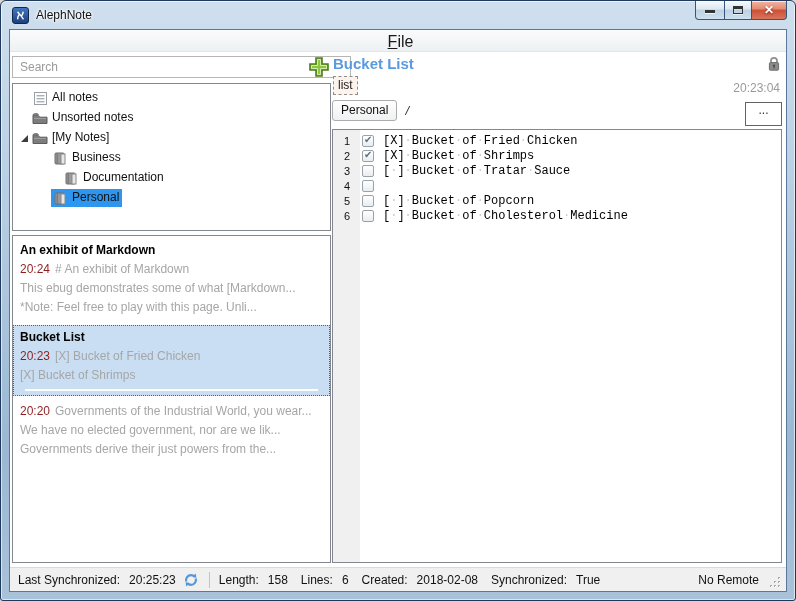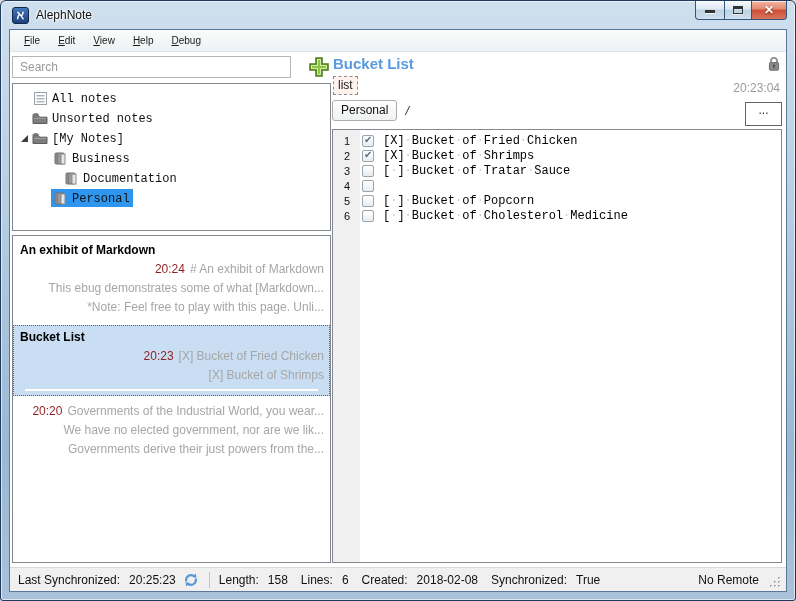--- a/index.html
+++ b/index.html
@@ -29,45 +29,45 @@
     background:linear-gradient(#f2b5a4,#e28a70 45%,#ce5036 50%,#d7765d);}
   .glyph-min{position:absolute;left:50%;top:9px;transform:translateX(-50%);width:10px;height:3px;
     background:#333;box-shadow:0 1px 0 rgba(255,255,255,.8);}
   .glyph-max{position:absolute;left:50%;top:5px;transform:translateX(-50%);width:10px;height:8px;
     border:1px solid #333;border-top:3px solid #333;background:transparent;box-shadow:0 1px 0 rgba(255,255,255,.6);}
   .glyph-close{color:#fff;font-size:12px;font-weight:bold;text-align:center;line-height:18px;
     text-shadow:0 1px 2px #7c2313;}
   
   .client{position:absolute;left:8px;right:8px;top:28px;bottom:8px;background:#f0f0f0;border:1px solid #5a789c;}
   .menubar{height:22px;background:linear-gradient(#fafbfb,#eef1f3);border-bottom:1px solid #e2e4e7;
-    display:flex;align-items:center;padding-left:5px;font-size:10px;color:#1a1a1a;}
+    display:flex;align-items:center;padding-left:5px;font-size:16px;color:#1a1a1a;flex-direction:column;}
   .menu-item{padding:3px 9px;cursor:default;}
   .menu-item u{text-decoration:underline;}
   .main{position:absolute;top:22px;left:0;right:0;bottom:24px;background:#fff;overflow:hidden;}
   
-  .search-input{position:absolute;left:2px;top:4px;width:279px;height:22px;border:1px solid #b6b6b6;
+  .search-input{position:absolute;left:2px;top:4px;width:339px;height:22px;border:1px solid #b6b6b6;
     padding:0 7px;font-size:12px;font-family:"Liberation Sans",sans-serif;color:#333;outline:none;}
   .search-input::placeholder{color:#9a9a9a;opacity:1;}
   .add-button{position:absolute;left:297px;top:3px;width:24px;height:24px;border:none;background:transparent;padding:0;cursor:pointer;}
   .tree{position:absolute;left:2px;top:31px;width:319px;height:148px;border:1px solid #828790;background:#fff;
     padding-top:4px;font-size:12px;overflow:hidden;}
   .tree-row{height:20px;display:flex;align-items:center;}
   .tree-arrow{width:11px;height:11px;flex:0 0 11px;margin-right:1px;position:relative;}
   .tree-arrow svg{position:absolute;left:1px;top:1px;}
-  .tree-hl{display:inline-flex;align-items:flex-end;padding:1px 3px 1px 1px;font-family:Liberation Mono, monospace;}
+  .tree-hl{display:inline-flex;align-items:flex-start;padding:1px 3px 1px 1px;}
   .tree-row.selected .tree-hl{background:var(--tree-sel);}
   .tree-icon{width:16px;height:16px;margin-right:4px;display:inline-flex;align-items:center;justify-content:center;}
   .tree-label{color:#111;white-space:nowrap;}
   
   .notelist{position:absolute;left:2px;top:183px;width:319px;bottom:4px;border:1px solid #828790;background:#fff;
     overflow:hidden;padding-top:2px;}
   .note-item{padding:3px 6px 5px 7px;margin-bottom:3px;position:relative;cursor:default;}
   .note-item.selected{background:var(--list-sel);outline:1px dotted #55616e;outline-offset:-1px;}
   .note-title{font-weight:bold;font-size:12px;line-height:19px;color:#000;white-space:nowrap;overflow:hidden;}
-  .note-line{font-size:12px;line-height:19px;color:var(--preview-gray);white-space:nowrap;overflow:hidden;text-align:right;}
+  .note-line{font-size:12px;line-height:19px;color:var(--preview-gray);white-space:nowrap;overflow:hidden;}
   .note-time{color:var(--time-red);margin-right:5px;}
   .note-sep{display:none;height:2px;background:#fff;margin:4px 6px 0 5px;}
   .note-item.selected .note-sep{display:block;}
   
   .panel-title{position:absolute;left:323px;top:3px;font-size:15px;font-weight:bold;color:var(--title-blue);}
   .lock-wrap{position:absolute;right:5px;top:4px;width:14px;height:16px;cursor:pointer;}
   .tag-row{position:absolute;left:323px;top:24px;display:flex;gap:4px;}
   .tag-chip{border:1px dashed #8d8d8d;background:var(--tag-bg);padding:1px 4px 2px;font-size:12px;color:#222;cursor:pointer;}
   .edit-timestamp{position:absolute;right:6px;top:29px;font-size:12px;color:#9a9a9a;}
   .path-row{position:absolute;left:322px;top:48px;display:flex;align-items:center;gap:8px;}

